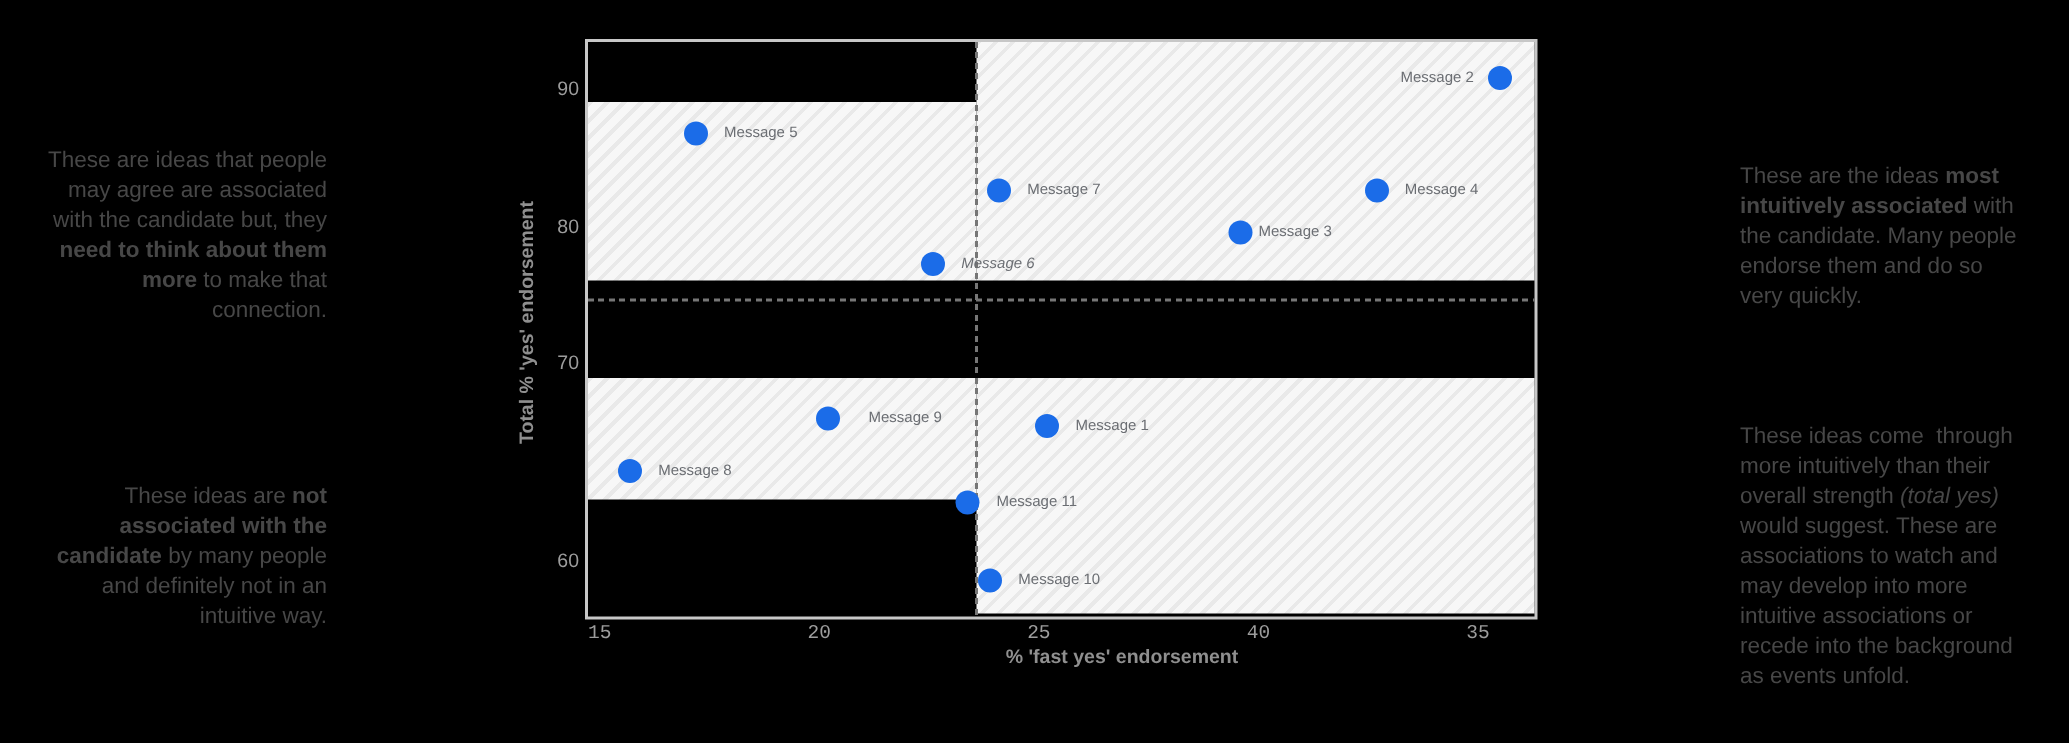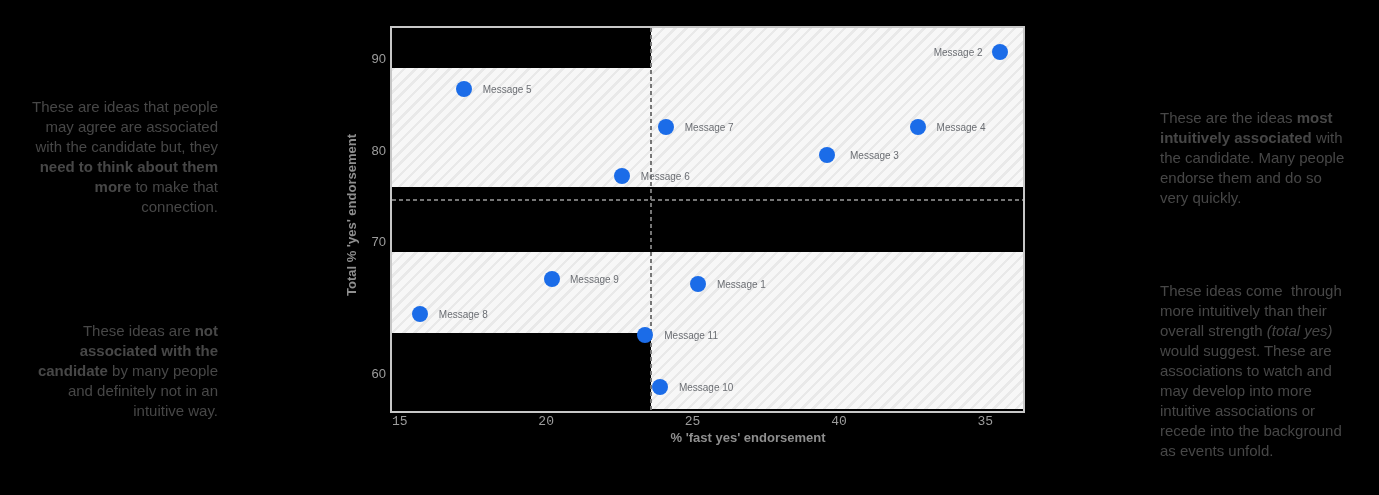--- a/index.html
+++ b/index.html
@@ -107,31 +107,31 @@
       <div class="region" style="left: 259.135px; top: 0px; width: 371.865px; height: 158.514px;"></div>
       <div class="region" style="left: 0px; top: 223.569px; width: 259.135px; height: 81.5478px;"></div>
       <div class="region" style="left: 259.135px; top: 223.569px; width: 371.865px; height: 157.598px;"></div>
       <div class="qline-h" style="top: 171.258px; width: 631px;"></div>
       <div class="qline-v" style="left: 258.135px; height: 383px;"></div>
       <div class="dot" style="left: 297.984px; top: 247.639px; background: rgb(27, 108, 232);"></div>
       <div class="dot-label" style="top: 255.639px; left: 324.984px;">Message 1</div>
       <div class="dot" style="left: 599.575px; top: 15.823px; background: rgb(27, 108, 232);"></div>
       <div class="dot-label" style="top: 23.823px; right: 40.4246px;">Message 2</div>
       <div class="dot" style="left: 426.819px; top: 119.361px; background: rgb(27, 108, 232);"></div>
-      <div class="dot-label" style="top: 127.361px; left: 458px;">Message 3</div>
+      <div class="dot-label" style="top: 127.361px; left: 447px;">Message 3</div>
       <div class="dot" style="left: 517.589px; top: 90.9569px; background: rgb(27, 108, 232);"></div>
       <div class="dot-label" style="top: 98.9569px; left: 544.589px;">Message 4</div>
       <div class="dot" style="left: 63.7378px; top: 53.39px; background: rgb(27, 108, 232);"></div>
       <div class="dot-label" style="top: 61.39px; left: 90.7378px;">Message 5</div>
       <div class="dot" style="left: 221.854px; top: 140.435px; background: rgb(27, 108, 232);"></div>
-      <div class="dot-label" style="top: 148.435px; left: 248.854px;">Message 6</div>
+      <div class="dot-label" style="top: 148.435px; left: 248.854px; font-style: italic;">Message 6</div>
       <div class="dot" style="left: 265.775px; top: 90.9569px; background: rgb(27, 108, 232);"></div>
       <div class="dot-label" style="top: 98.9569px; left: 292.775px;">Message 7</div>
       <div class="dot" style="left: 19.8167px; top: 277.876px; background: rgb(27, 108, 232);"></div>
       <div class="dot-label" style="top: 285.876px; left: 46.8167px;">Message 8</div>
       <div class="dot" style="left: 151.58px; top: 243.057px; background: rgb(27, 108, 232);"></div>
-      <div class="dot-label" style="top: 251.057px; left: 178px;">Message 9</div>
+      <div class="dot-label" style="top: 251.057px; left: 167px; padding-left: 20px;">Message 9</div>
       <div class="dot" style="left: 259.919px; top: 351.177px; background: rgb(27, 108, 232);"></div>
       <div class="dot-label" style="top: 359.177px; left: 286.919px;">Message 10</div>
       <div class="dot" style="left: 245.278px; top: 298.95px; background: rgb(27, 108, 232);"></div>
       <div class="dot-label" style="top: 306.95px; left: 272.278px;">Message 11</div>
     </div>
 </div>
 
 </body></html>

